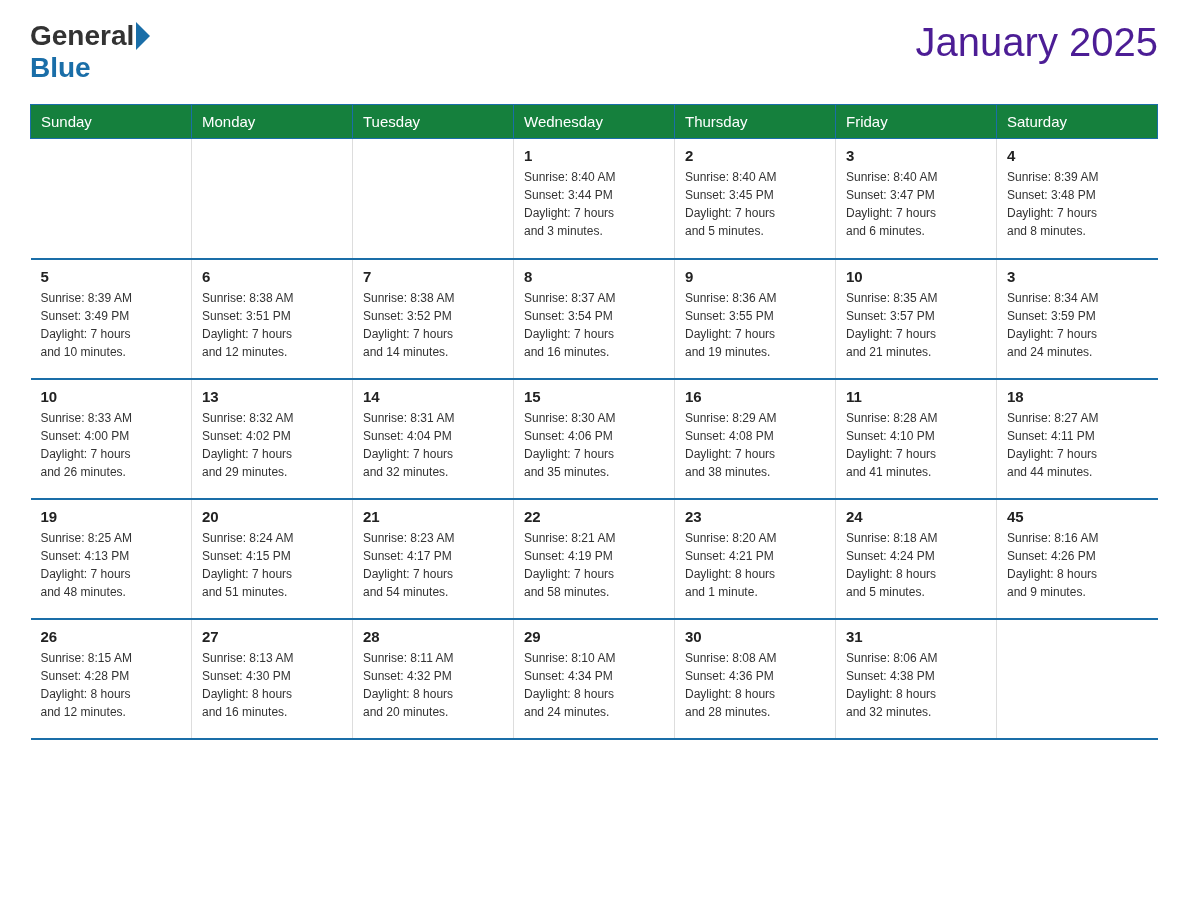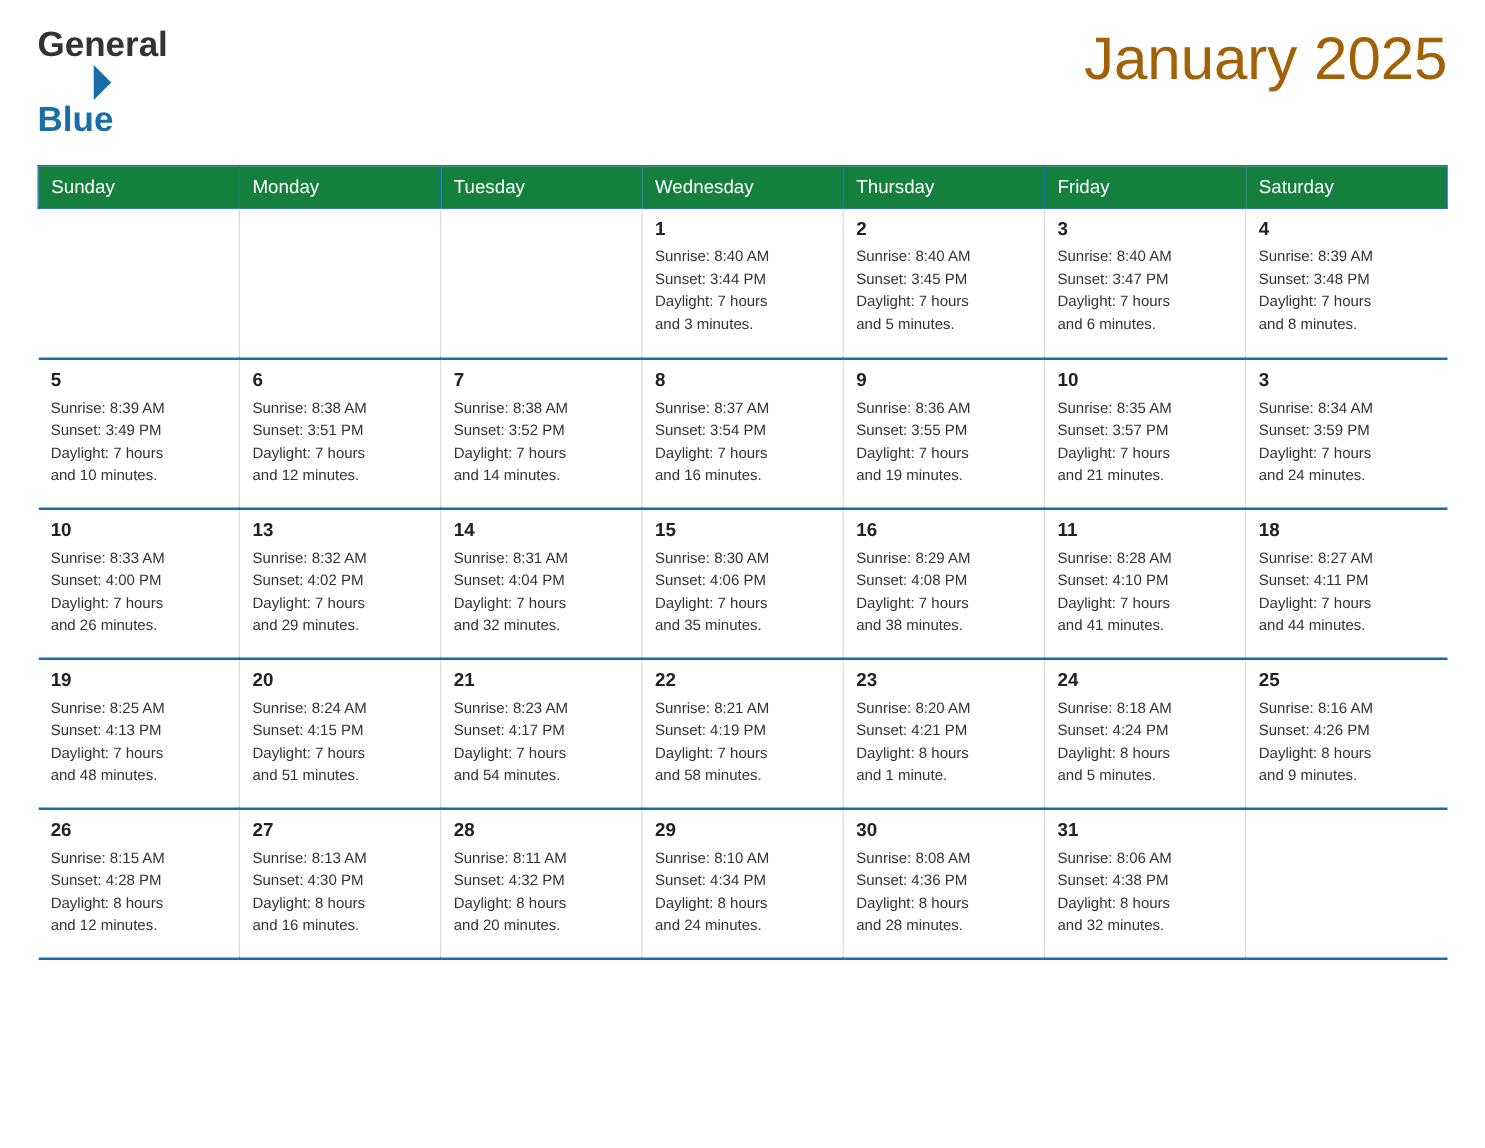--- a/index.html
+++ b/index.html
@@ -20,21 +20,20 @@
       display: flex;
       flex-direction: column;
       align-items: flex-start;
     }
     .logo-text {
       font-size: 28px;
       font-weight: bold;
       color: #333;
       display: flex;
       align-items: center;
-      flex-direction: column;
     }
     .logo-general {
       color: #333;
     }
     .logo-arrow {
       width: 0;
       height: 0;
       border-left: 14px solid #1a6ea8;
       border-top: 14px solid transparent;
       border-bottom: 14px solid transparent;
@@ -44,23 +43,23 @@
     .logo-blue {
       color: #1a6ea8;
       font-size: 28px;
       font-weight: bold;
       text-align: right;
     }
     .title-block {
       text-align: right;
     }
     .calendar-title {
-      font-size: 48px;
+      font-size: 40px;
       font-weight: normal;
-      color: #a16207;
+      color: #4c1d95;
     }
     .calendar-subtitle {
       font-size: 22px;
       color: #444;
     }
     table {
       width: 100%;
       border-collapse: collapse;
       table-layout: fixed;
     }
@@ -234,21 +233,21 @@
         </td>
         <td>
           <span class="day-num">23</span>
           <div class="day-info">Sunrise: 8:20 AM<br>Sunset: 4:21 PM<br>Daylight: 8 hours<br>and 1 minute.</div>
         </td>
         <td>
           <span class="day-num">24</span>
           <div class="day-info">Sunrise: 8:18 AM<br>Sunset: 4:24 PM<br>Daylight: 8 hours<br>and 5 minutes.</div>
         </td>
         <td>
-          <span class="day-num">25</span>
+          <span class="day-num">45</span>
           <div class="day-info">Sunrise: 8:16 AM<br>Sunset: 4:26 PM<br>Daylight: 8 hours<br>and 9 minutes.</div>
         </td>
       </tr>
       <tr>
         <td>
           <span class="day-num">26</span>
           <div class="day-info">Sunrise: 8:15 AM<br>Sunset: 4:28 PM<br>Daylight: 8 hours<br>and 12 minutes.</div>
         </td>
         <td>
           <span class="day-num">27</span>

